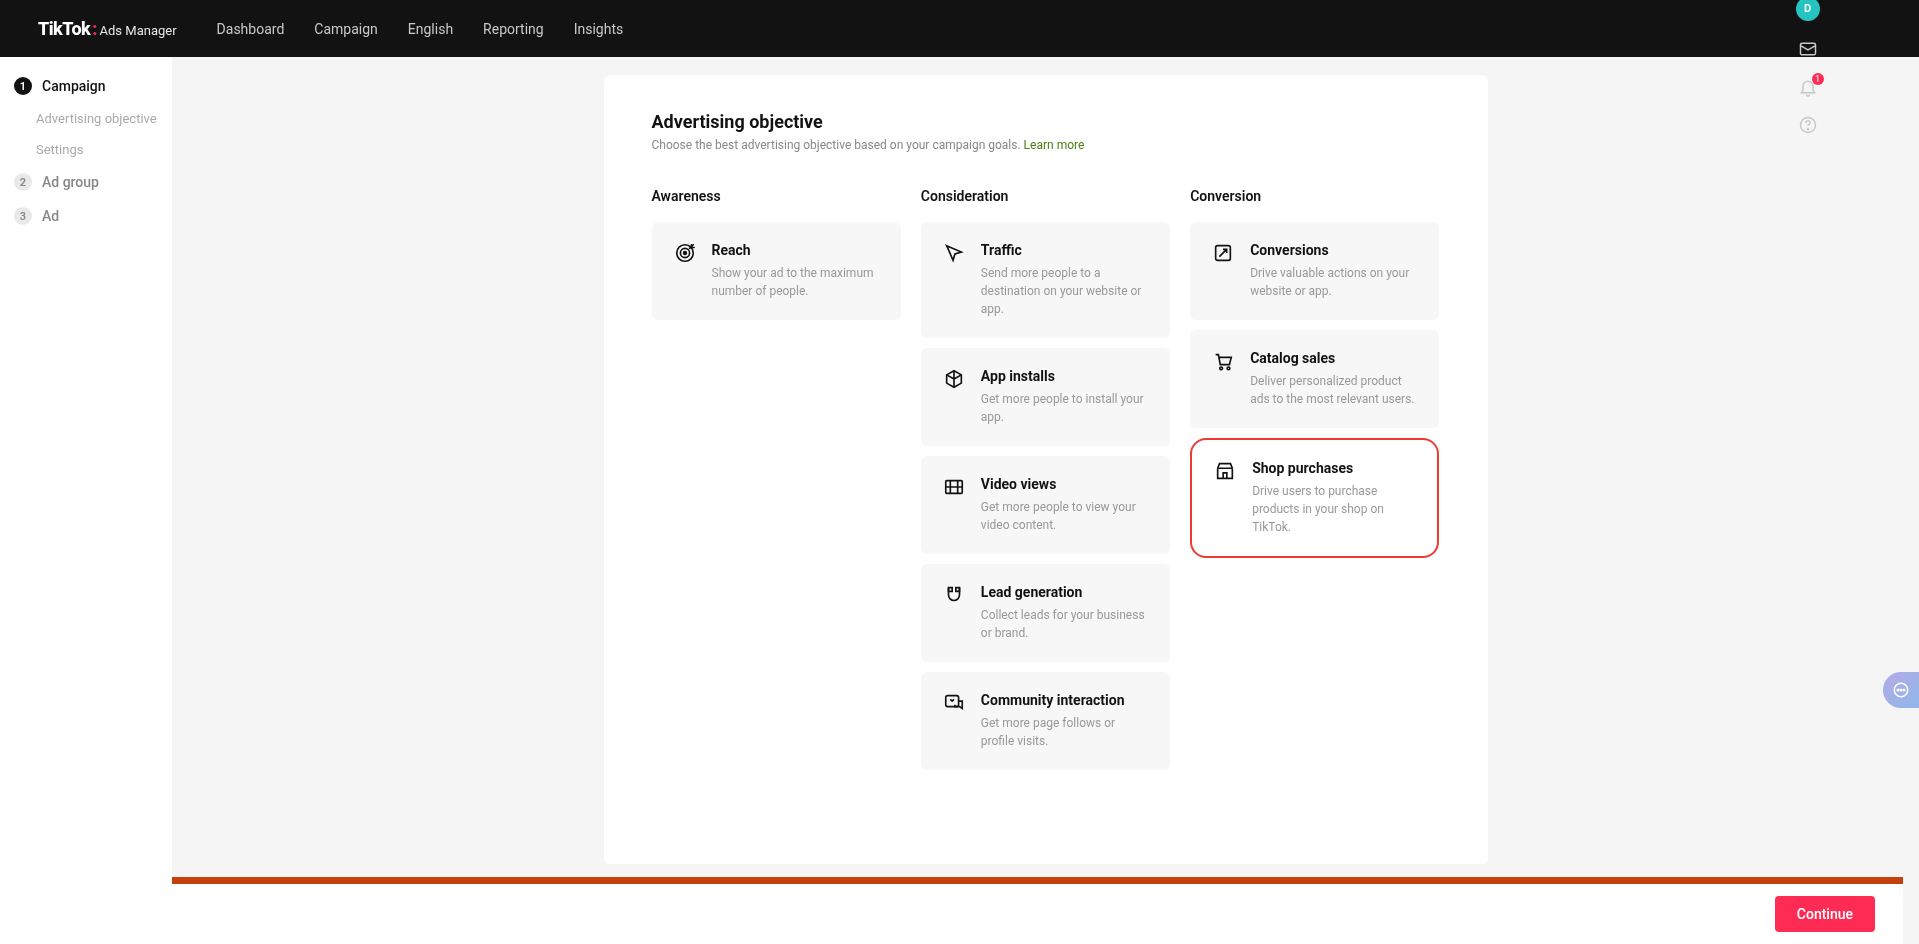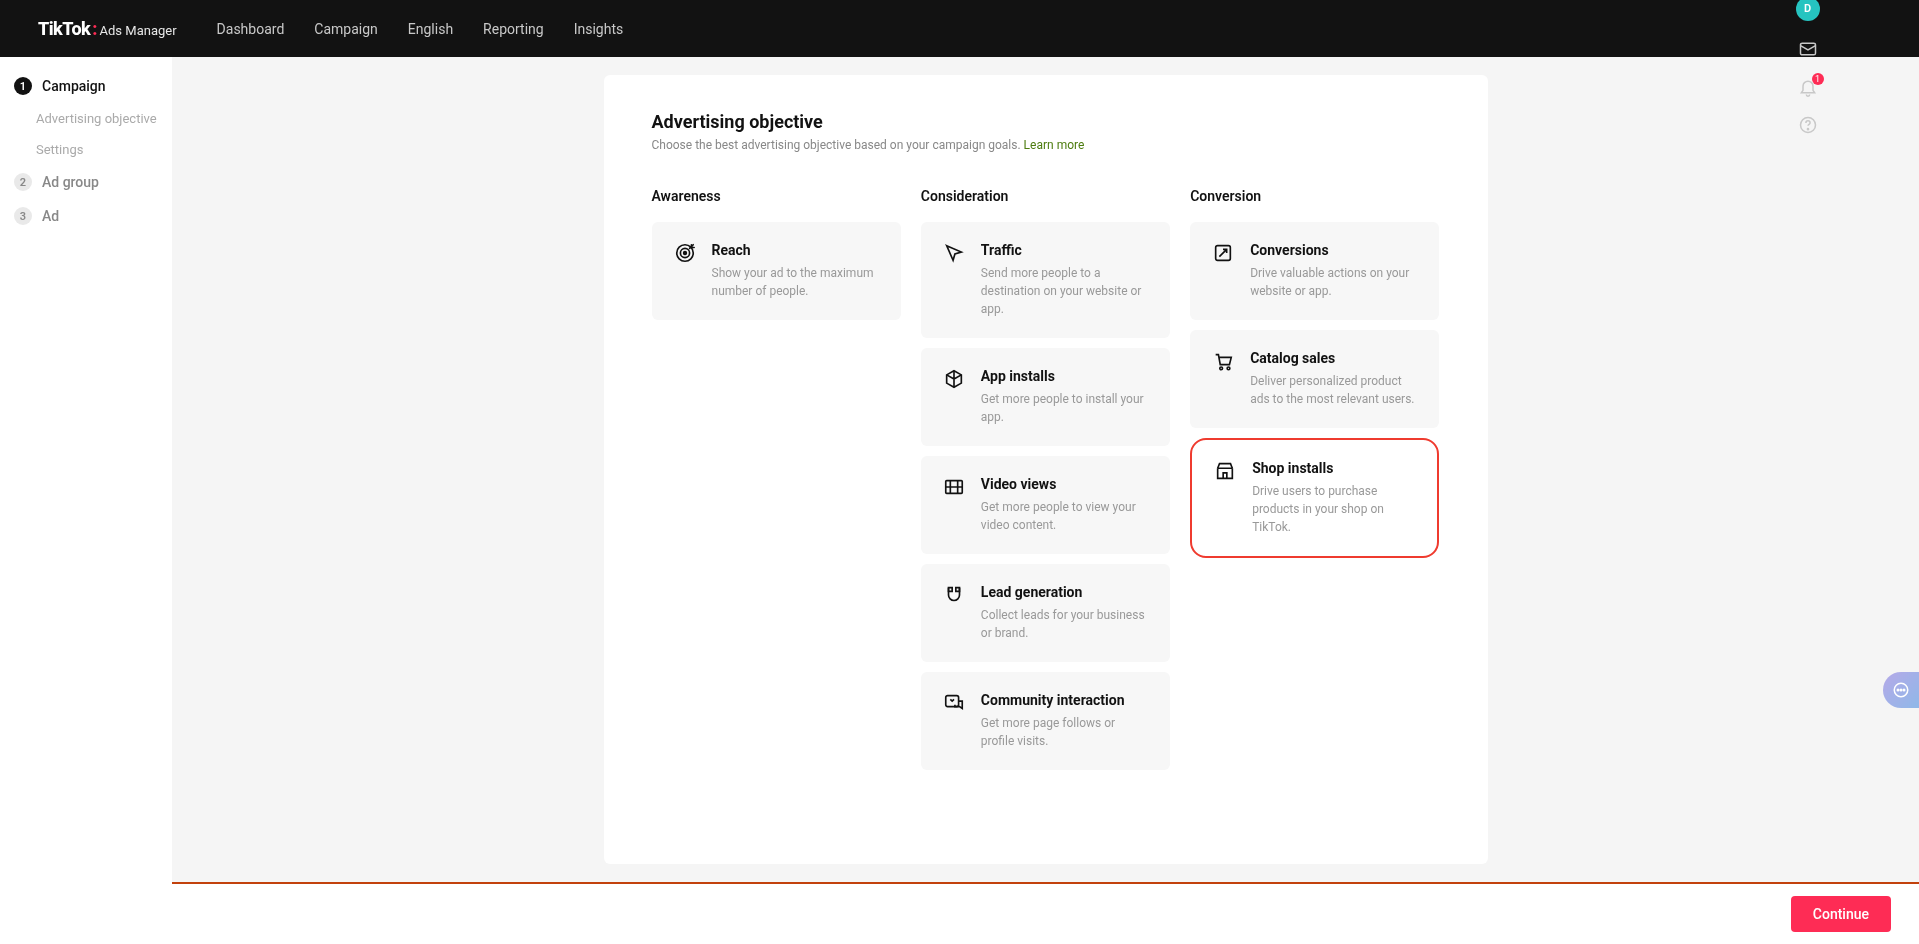--- a/index.html
+++ b/index.html
@@ -217,26 +217,26 @@
 .card-desc {
   font-size: 12px;
   color: #999;
   line-height: 1.5;
 }
 
 .footer-bar {
   position: fixed;
   bottom: 0;
   left: 172px;
-  right: 0;
+  right: 16px;
   background: #fff;
   padding: 12px 28px;
   display: flex;
   justify-content: flex-end;
-  border-top: 2px solid #c2410c;
+  border-top: 7px solid #c2410c;
 }
 .continue-btn {
   background: #fe2c55;
   color: #fff;
   border: none;
   border-radius: 4px;
   padding: 10px 22px;
   font-size: 14px;
   font-weight: 500;
   cursor: pointer;
@@ -447,21 +447,21 @@
 
           <div class="card highlight">
             <div class="card-icon">
               <svg viewBox="0 0 24 24" fill="none" stroke-width="1.8">
                   <path d="M4 9l2-5h12l2 5"></path>
                   <path d="M4 9v11h16V9"></path>
                   <path d="M4 9h16M10 20v-6h4v6"></path>
                 </svg>
             </div>
             <div class="card-body">
-              <div class="card-title">Shop installs</div>
+              <div class="card-title">Shop purchases</div>
               <div class="card-desc">Drive users to purchase products in your shop on TikTok.</div>
             </div>
           </div>
         </div>
       </div>
     </div>
   </div>
 </div>
 
 <div class="footer-bar">

